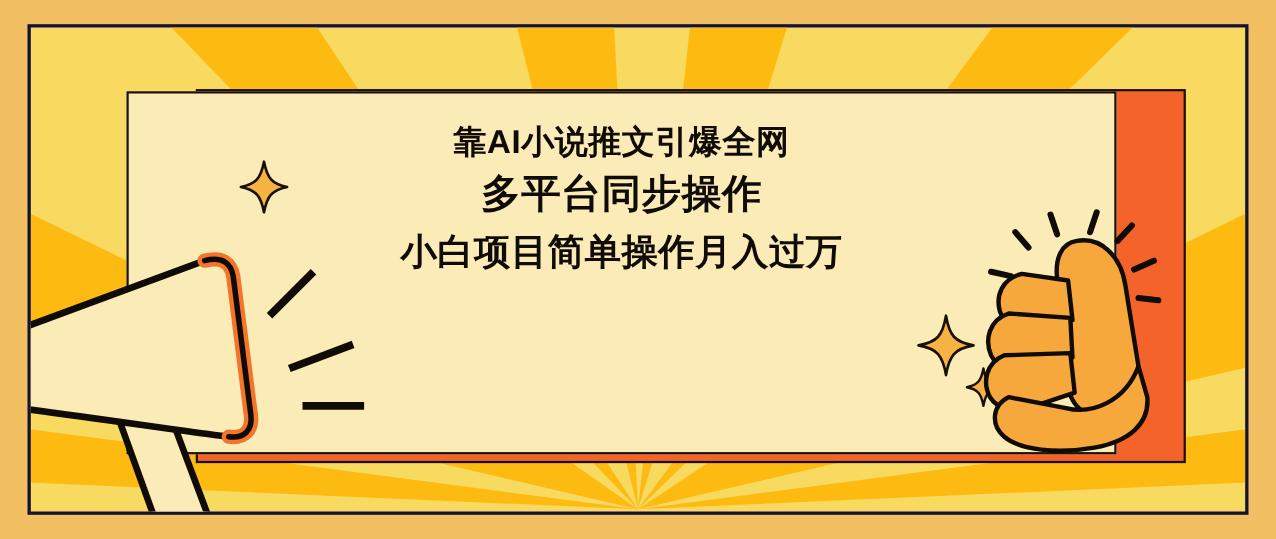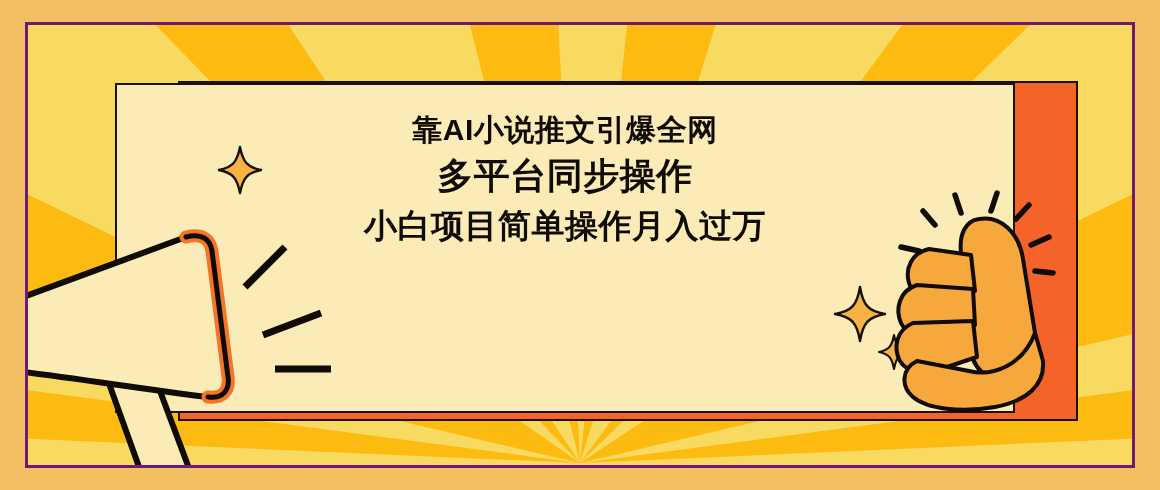--- a/index.html
+++ b/index.html
@@ -9,21 +9,21 @@
     position:relative;
     width:1160px;height:490px;
     overflow:hidden;
     background:#F2C062;
   }
 
   
   .panel{
     position:absolute;
     left:25px; top:22px; right:25px; bottom:22px;
-    border:3px solid #701a75;
+    border:3px solid #0f172a;
     overflow:hidden;
     background:#fca5a5;
   }
   .panel-inner{position:absolute;inset:0;overflow:hidden;}
 
   
   .rays{position:absolute;left:0;top:0;width:100%;height:100%;}
 
   
   .orange-frame{
@@ -53,21 +53,21 @@
     color:#100b05;
     font-weight:bold;
     font-size:30px;
     line-height:46px;
     letter-spacing:0.5px;
     z-index:7;
     pointer-events:none;
   }
   .headline .l1{display:block;font-size:30px;}
   .headline .l2{display:block;font-size:36px;}
-  .headline .l3{display:block;font-size:33px;margin-top:7px;font-family:Liberation Mono, monospace;}
+  .headline .l3{display:block;font-size:33px;margin-top:7px;}
 
   
   .spark{position:absolute;z-index:8;}
 
   
   .megaphone{position:absolute;left:-18px;top:200px;z-index:9;}
   
   .thumb{position:absolute;left:855px;top:148px;z-index:9;}
 
   .soundlines{position:absolute;left:205px;top:210px;z-index:8;}

